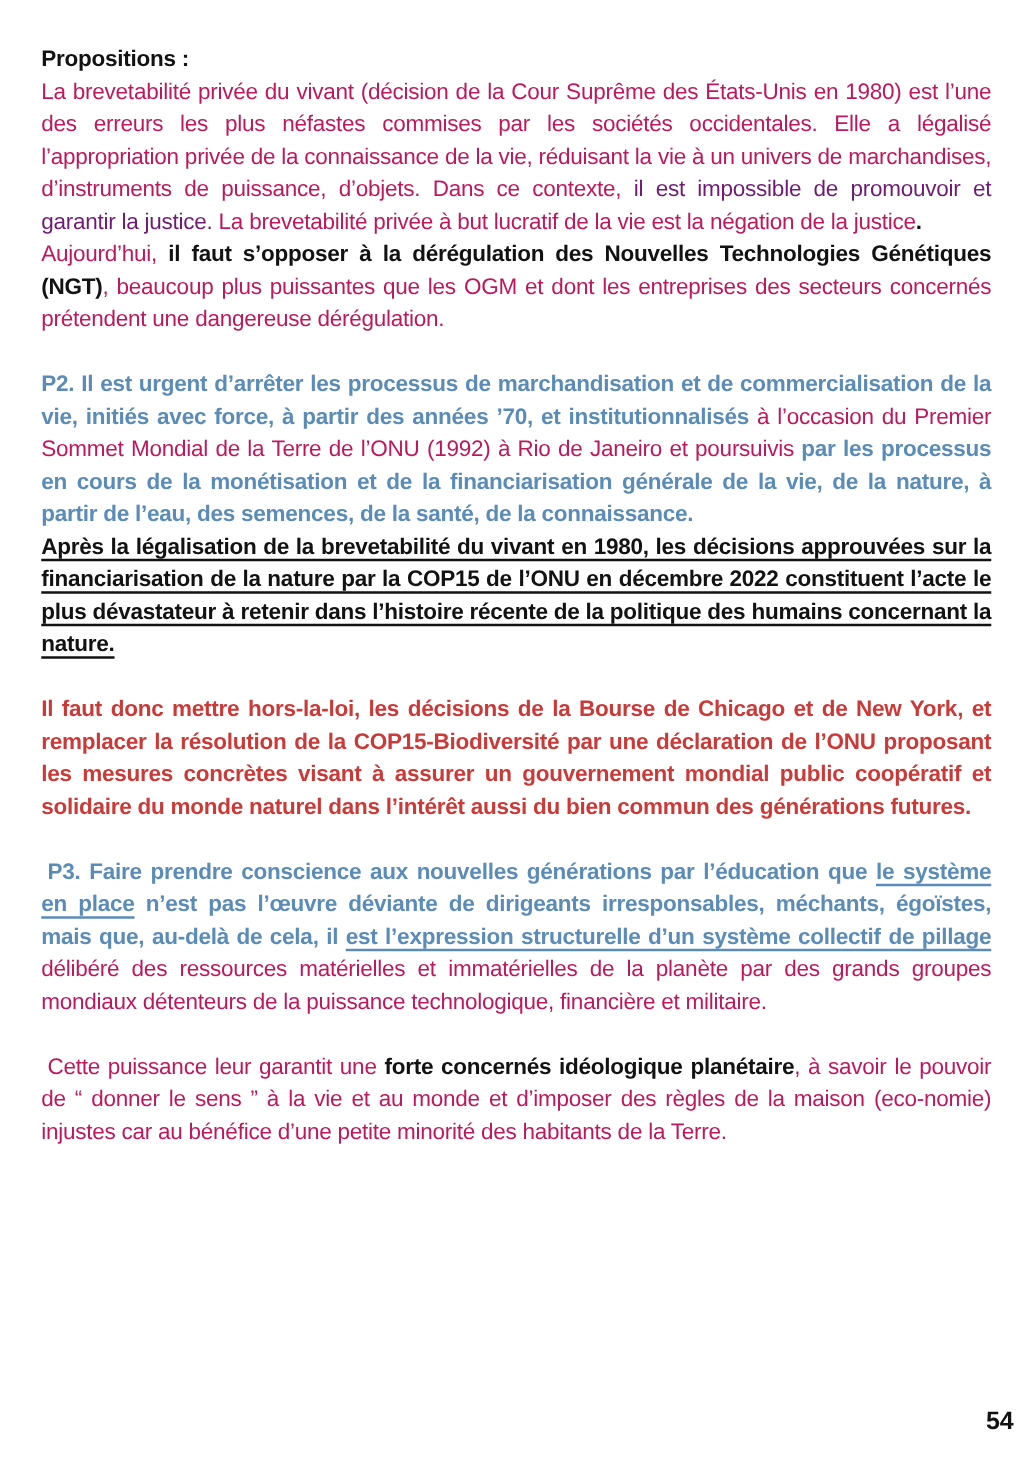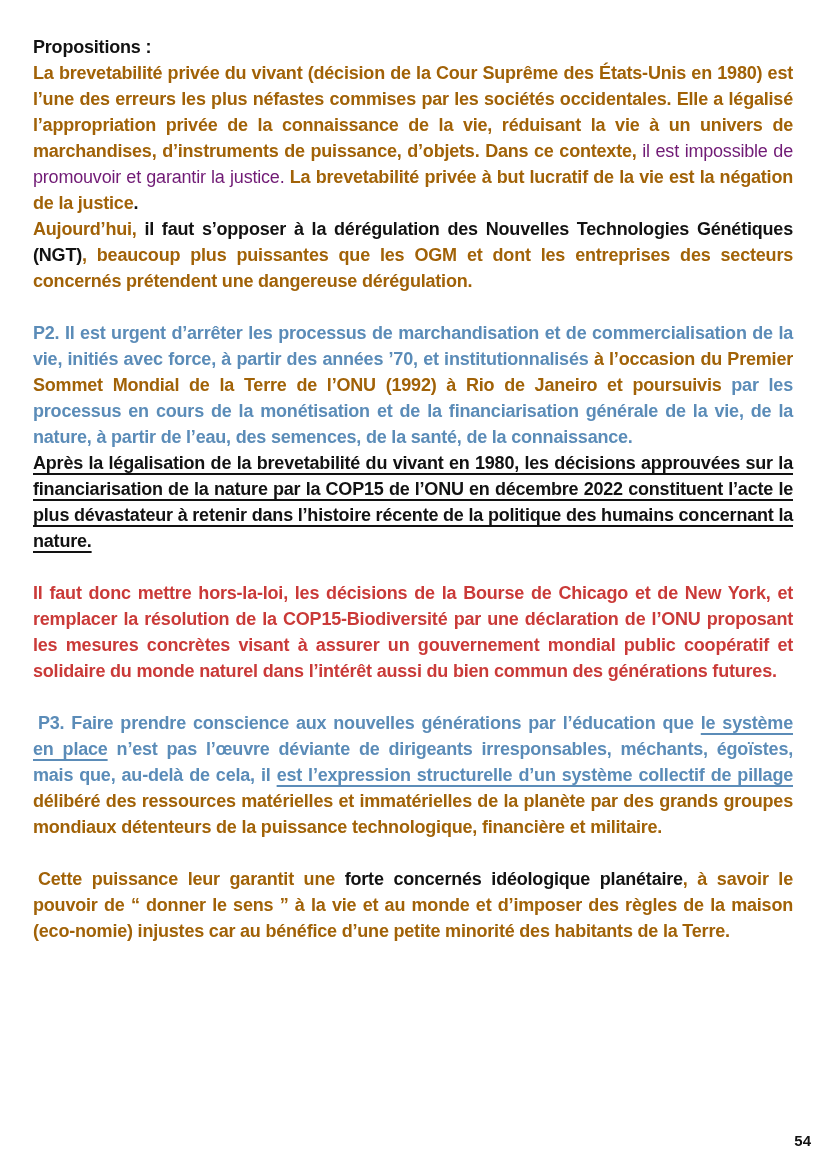--- a/index.html
+++ b/index.html
@@ -30,21 +30,21 @@
   }
   .content p {
     margin: 0;
   }
   p.gap { margin-top: 26px; }
   p.indent { text-indent: 5px; }
 
   .doc-heading { font-weight: 700; }
 
   
-  .body { color: #a16207; font-weight: 700; }
+  .body { color: #be185d; font-weight: 400; }
   .body-bold { color: #121212; font-weight: 700; }
   .body-underline {
     color: #701a75; font-weight: 400;
     text-decoration-thickness: 1.5px;
     text-underline-offset: 4px;
   }
   .body-bold-underline {
     color: #121212; font-weight: 700;
     text-decoration: underline;
     text-decoration-thickness: 2px;
@@ -57,21 +57,21 @@
     text-decoration-thickness: 1.5px;
     text-underline-offset: 4px;
   }
   .red-bold { color: var(--red, #ca3a38); font-weight: 700; }
 
   .page-number {
     position: absolute;
     right: 16px;
     bottom: 20px;
     font-weight: 700;
-    font-size: 15px;
+    font-size: 20px;
     color: #121212;
   }
 </style>
 </head>
 <body>
 
 <div class="page">
   <div class="content">
     <p class="doc-heading">Propositions :</p>
     <div id="paragraphs">

